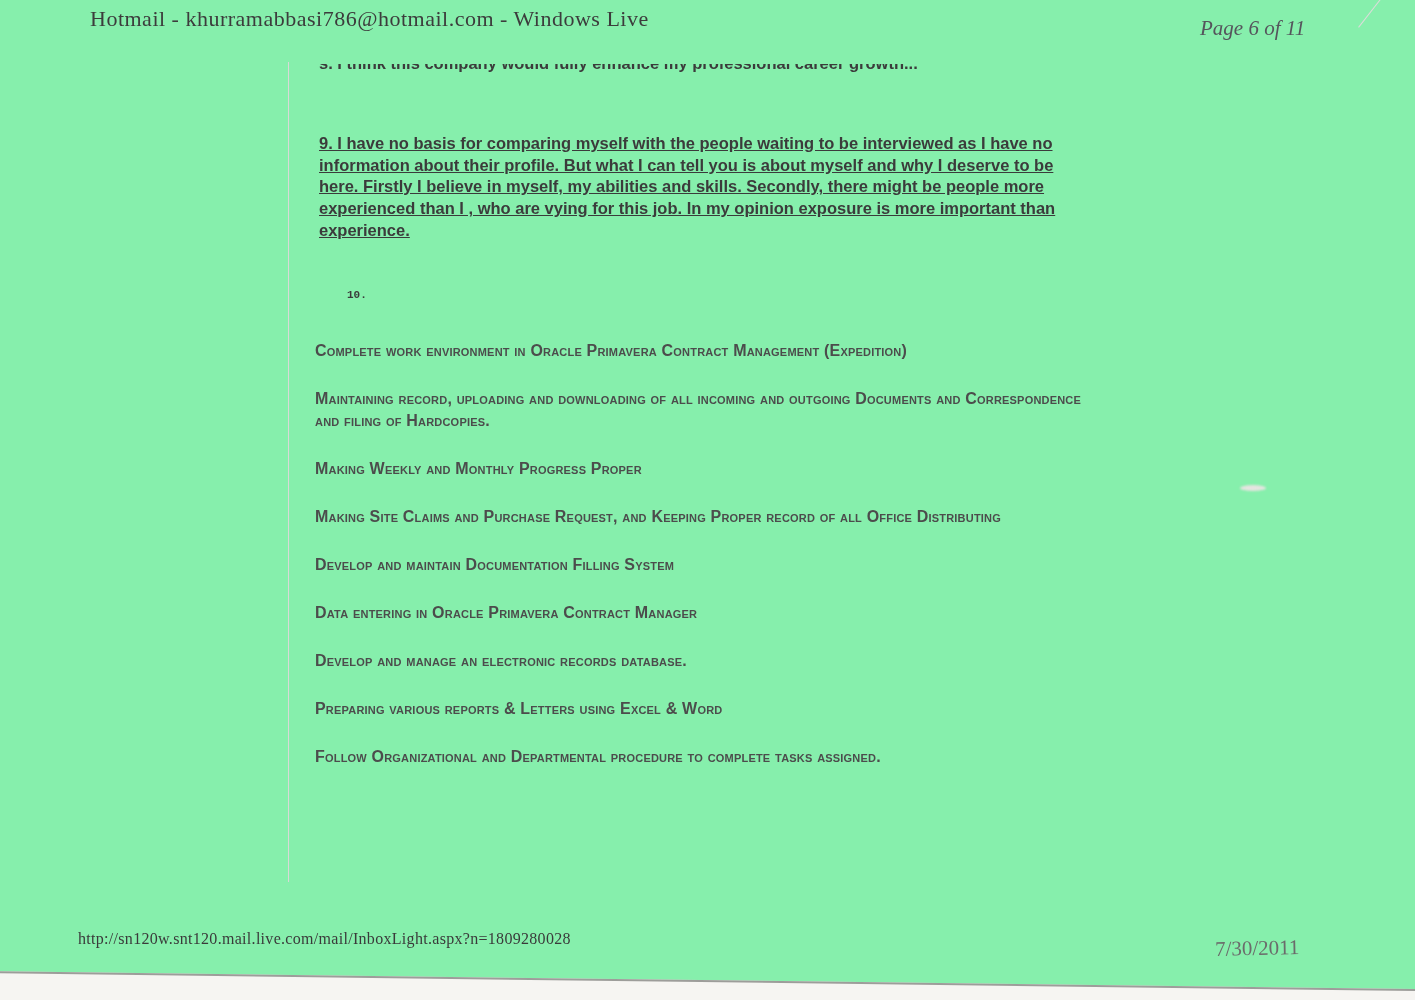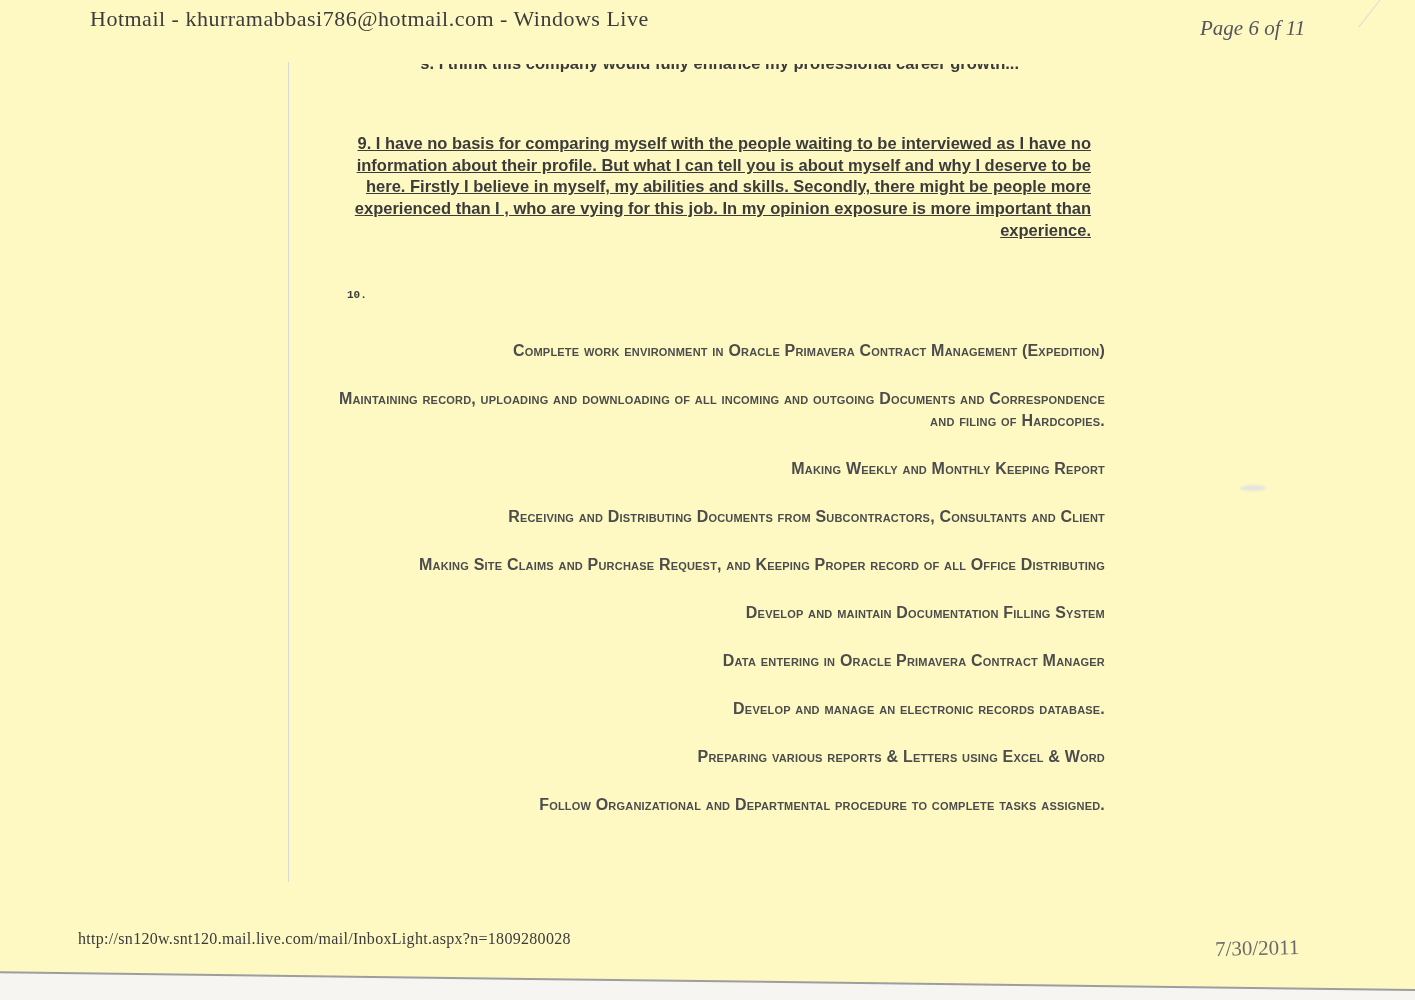--- a/index.html
+++ b/index.html
@@ -4,24 +4,23 @@
 <style>
   html, body {
     margin: 0;
     padding: 0;
     background: #ffffff;
   }
   .page {
     position: relative;
     width: 1415px;
     height: 1000px;
-    background: #fef9c3;
+    background: #86efac;
     overflow: hidden;
     font-family: "Liberation Serif", serif;
-    text-align: right;
   }
 
   
   .header-title {
     position: absolute;
     left: 90px;
     top: 6px;
     font-size: 22px;
     color: #3c3c3c;
     letter-spacing: 0.5px;
@@ -165,22 +164,21 @@
   </div>
 
   <div class="answer-para">9. I have no basis for comparing myself with the people waiting to be interviewed as I have no information about their profile. But what I can tell you is about myself and why I deserve to be here. Firstly I believe in myself, my abilities and skills. Secondly, there might be people more experienced than I , who are vying for this job. In my opinion exposure is more important than experience.</div>
 
   <div class="answer-number">10.</div>
 
   <div class="duties">
 
   <p class="duty-line">Complete work environment in Oracle Primavera Contract Management (Expedition)</p>
       <p class="duty-line">Maintaining record, uploading and downloading of all incoming and outgoing Documents and Correspondence and filing of Hardcopies.</p>
-      <p class="duty-line">Making Weekly and Monthly Keeping Report</p>
-      <p class="duty-line">Receiving and Distributing Documents from Subcontractors, Consultants and Client</p>
+      <p class="duty-line">Making Weekly and Monthly Progress Proper</p>
       <p class="duty-line">Making Site Claims and  Purchase Request, and Keeping Proper record of all Office Distributing</p>
       <p class="duty-line">Develop and maintain Documentation Filling System</p>
       <p class="duty-line">Data entering in Oracle Primavera Contract Manager</p>
       <p class="duty-line">Develop and manage an electronic records database.</p>
       <p class="duty-line">Preparing various reports &amp; Letters using Excel &amp; Word</p>
       <p class="duty-line">Follow Organizational and Departmental procedure to complete tasks assigned.</p>
     </div>
 
   <div class="footer-url">http://sn120w.snt120.mail.live.com/mail/InboxLight.aspx?n=1809280028</div>
   <div class="footer-date">7/30/2011</div>

